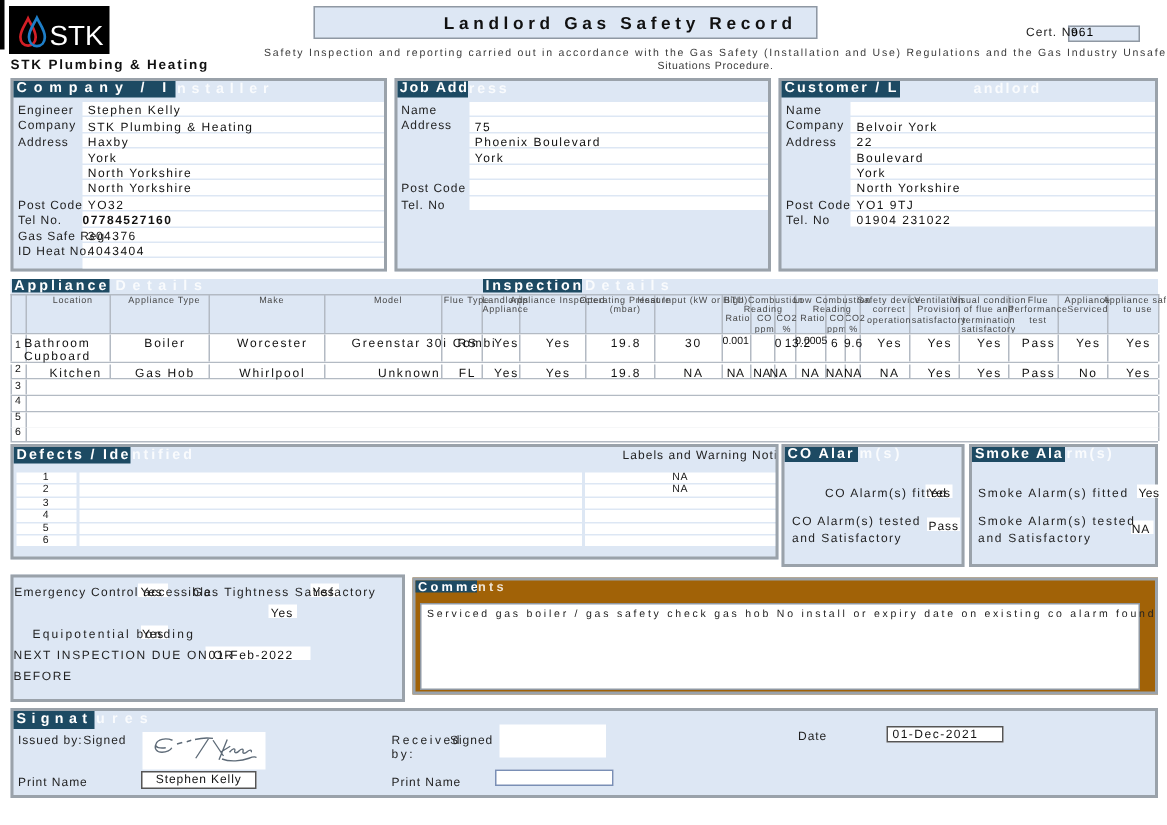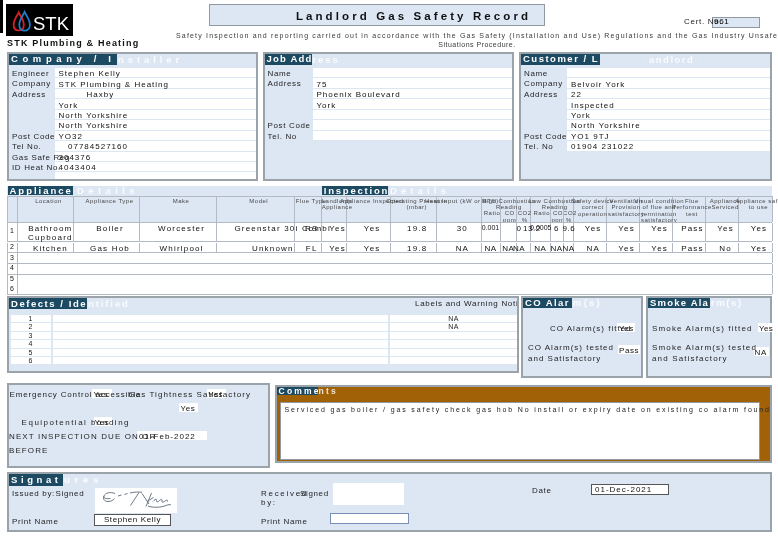--- a/index.html
+++ b/index.html
@@ -40,26 +40,26 @@
 <div style="position:absolute;left:45.5px;top:118.40px;width:201.5px;height:6.60px;background:#fff;"></div>
 <div class="lab" style="position:absolute;left:3px;top:15.00px;">Engineer</div>
 <div class="lab" style="position:absolute;left:3px;top:25.44px;">Company</div>
 <div class="lab" style="position:absolute;left:3px;top:35.88px;">Address</div>
 <div class="lab" style="position:absolute;left:3px;top:77.64px;">Post Code</div>
 <div class="lab" style="position:absolute;left:3px;top:88.08px;">Tel No.</div>
 <div class="lab" style="position:absolute;left:3px;top:98.52px;">Gas Safe Reg</div>
 <div class="lab" style="position:absolute;left:3px;top:108.96px;">ID Heat No.</div>
 <div class="val" style="position:absolute;left:49.5px;top:15.20px;">Stephen Kelly</div>
 <div class="val" style="position:absolute;left:49.5px;top:25.64px;">STK Plumbing &amp; Heating</div>
-<div class="val" style="position:absolute;left:49.5px;top:36.08px;margin-left:28px;">Haxby</div>
+<div class="val" style="position:absolute;left:49.5px;top:36.08px;">Haxby</div>
 <div class="val" style="position:absolute;left:49.5px;top:46.52px;">York</div>
 <div class="val" style="position:absolute;left:49.5px;top:56.96px;">North Yorkshire</div>
 <div class="val" style="position:absolute;left:49.5px;top:67.40px;">North Yorkshire</div>
 <div class="val" style="position:absolute;left:49.5px;top:77.84px;">YO32</div>
-<div class="val" style="position:absolute;left:59px;top:88.28px;">07784527160</div>
+<div class="val" style="position:absolute;left:46px;top:88.28px;font-weight:bold;">07784527160</div>
 <div class="val" style="position:absolute;left:49.5px;top:98.72px;">304376</div>
 <div class="val" style="position:absolute;left:49.5px;top:109.16px;">4043404</div>
 </div>
 <div style="position:absolute;left:262.5px;top:52px;width:251px;height:129px;background:#dde7f4;border:2px solid #9aa2aa;box-sizing:border-box;">
 <div style="position:absolute;left:0px;top:0px;width:47px;height:10.5px;background:#1d4a63;color:#fff;font-weight:bold;white-space:nowrap;overflow:hidden;font-size:9.5px;letter-spacing:1.2px;line-height:10.5px;padding-left:2px;box-sizing:border-box;">Job Add</div>
 <div class="ghost" style="position:absolute;left:48px;top:0px;font-size:9.5px;letter-spacing:1.9px;line-height:11px;">ress</div>
 <div style="position:absolute;left:48px;top:14.00px;width:199px;height:9.44px;background:#fff;"></div>
 <div style="position:absolute;left:48px;top:24.44px;width:199px;height:9.44px;background:#fff;"></div>
 <div style="position:absolute;left:48px;top:34.88px;width:199px;height:9.44px;background:#fff;"></div>
 <div style="position:absolute;left:48px;top:45.32px;width:199px;height:9.44px;background:#fff;"></div>
@@ -85,21 +85,21 @@
 <div style="position:absolute;left:46px;top:66.20px;width:202.5px;height:9.44px;background:#fff;"></div>
 <div style="position:absolute;left:46px;top:76.64px;width:202.5px;height:9.44px;background:#fff;"></div>
 <div style="position:absolute;left:46px;top:87.08px;width:202.5px;height:9.44px;background:#fff;"></div>
 <div class="lab" style="position:absolute;left:3px;top:15.00px;">Name</div>
 <div class="lab" style="position:absolute;left:3px;top:25.44px;">Company</div>
 <div class="lab" style="position:absolute;left:3px;top:35.88px;">Address</div>
 <div class="lab" style="position:absolute;left:3px;top:77.64px;">Post Code</div>
 <div class="lab" style="position:absolute;left:3px;top:88.08px;">Tel. No</div>
 <div class="val" style="position:absolute;left:50px;top:25.64px;">Belvoir York</div>
 <div class="val" style="position:absolute;left:50px;top:36.08px;">22</div>
-<div class="val" style="position:absolute;left:50px;top:46.52px;">Inspected</div>
+<div class="val" style="position:absolute;left:50px;top:46.52px;">Boulevard</div>
 <div class="val" style="position:absolute;left:50px;top:56.96px;">York</div>
 <div class="val" style="position:absolute;left:50px;top:67.40px;">North Yorkshire</div>
 <div class="val" style="position:absolute;left:50px;top:77.84px;">YO1 9TJ</div>
 <div class="val" style="position:absolute;left:50px;top:88.28px;">01904 231022</div>
 </div>
 <div style="position:absolute;left:7px;top:186px;width:764.6px;height:36px;background:#dde7f4;"></div>
 <div style="position:absolute;left:7.5px;top:186px;width:65.5px;height:9px;background:#1d4a63;color:#fff;font-weight:bold;white-space:nowrap;overflow:hidden;font-size:9.5px;letter-spacing:2px;line-height:9.5px;padding-left:2px;box-sizing:border-box;">Appliance</div>
 <div class="ghost" style="position:absolute;left:77px;top:186px;font-size:9.5px;letter-spacing:4.4px;line-height:10px;">Details</div>
 <div style="position:absolute;left:321.7px;top:186px;width:66.3px;height:9px;background:#1d4a63;color:#fff;font-weight:bold;white-space:nowrap;overflow:hidden;font-size:9.5px;letter-spacing:1.8px;line-height:9.5px;padding-left:2px;box-sizing:border-box;">Inspection</div>
 <div class="ghost" style="position:absolute;left:390px;top:186px;font-size:9.5px;letter-spacing:4.1px;line-height:10px;">Details</div>
@@ -224,21 +224,21 @@
 <div style="position:absolute;left:7.2px;top:274.5px;width:764.4px;height:10.0px;background:#fff;"></div>
 <div style="position:absolute;left:7.2px;top:274.5px;width:1px;height:10.0px;background:#b3bac3;"></div>
 <div style="position:absolute;left:16.7px;top:274.5px;width:1px;height:10.0px;background:#b3bac3;"></div>
 <div style="position:absolute;left:771.6px;top:274.5px;width:1px;height:10.0px;background:#b3bac3;"></div>
 <div class="tval" style="left:7.2px;top:275.0px;width:9.5px;font-size:7px;letter-spacing:0;">5</div>
 <div style="position:absolute;left:7.2px;top:285.2px;width:764.4px;height:8.8px;background:#fff;"></div>
 <div style="position:absolute;left:7.2px;top:285.2px;width:1px;height:8.8px;background:#b3bac3;"></div>
 <div style="position:absolute;left:16.7px;top:285.2px;width:1px;height:8.8px;background:#b3bac3;"></div>
 <div style="position:absolute;left:771.6px;top:285.2px;width:1px;height:8.8px;background:#b3bac3;"></div>
 <div class="tval" style="left:7.2px;top:285.1px;width:9.5px;font-size:7px;letter-spacing:0;">6</div>
-<div class="tval" style="left:22px;top:224.0px;width:56.599999999999994px;line-height:9.2px;">Bathroom<br>Cupboard</div>
+<div class="tval" style="left:10px;top:224.0px;width:56.599999999999994px;line-height:9.2px;">Bathroom<br>Cupboard</div>
 <div class="tval" style="left:77.3px;top:224.0px;width:65.5px;">Boiler</div>
 <div class="tval" style="left:142.8px;top:224.0px;width:77.6px;">Worcester</div>
 <div class="tval" style="left:234.4px;top:224.0px;width:77.7px;">Greenstar 30i Combi</div>
 <div class="tval" style="left:298.1px;top:224.0px;width:27.2px;">RS</div>
 <div class="tval" style="left:325.3px;top:224.0px;width:24.7px;">Yes</div>
 <div class="tval" style="left:350.0px;top:224.0px;width:44.4px;">Yes</div>
 <div class="tval" style="left:394.4px;top:224.0px;width:45.8px;">19.8</div>
 <div class="tval" style="left:440.2px;top:224.0px;width:44.4px;">30</div>
 <div class="tval" style="left:480.6px;top:224.0px;width:19.8px;font-size:7px;letter-spacing:0px;">0.001</div>
 <div class="tval" style="left:500.4px;top:224.0px;width:39px;letter-spacing:0.5px;margin-left:12px;">13.2</div>

